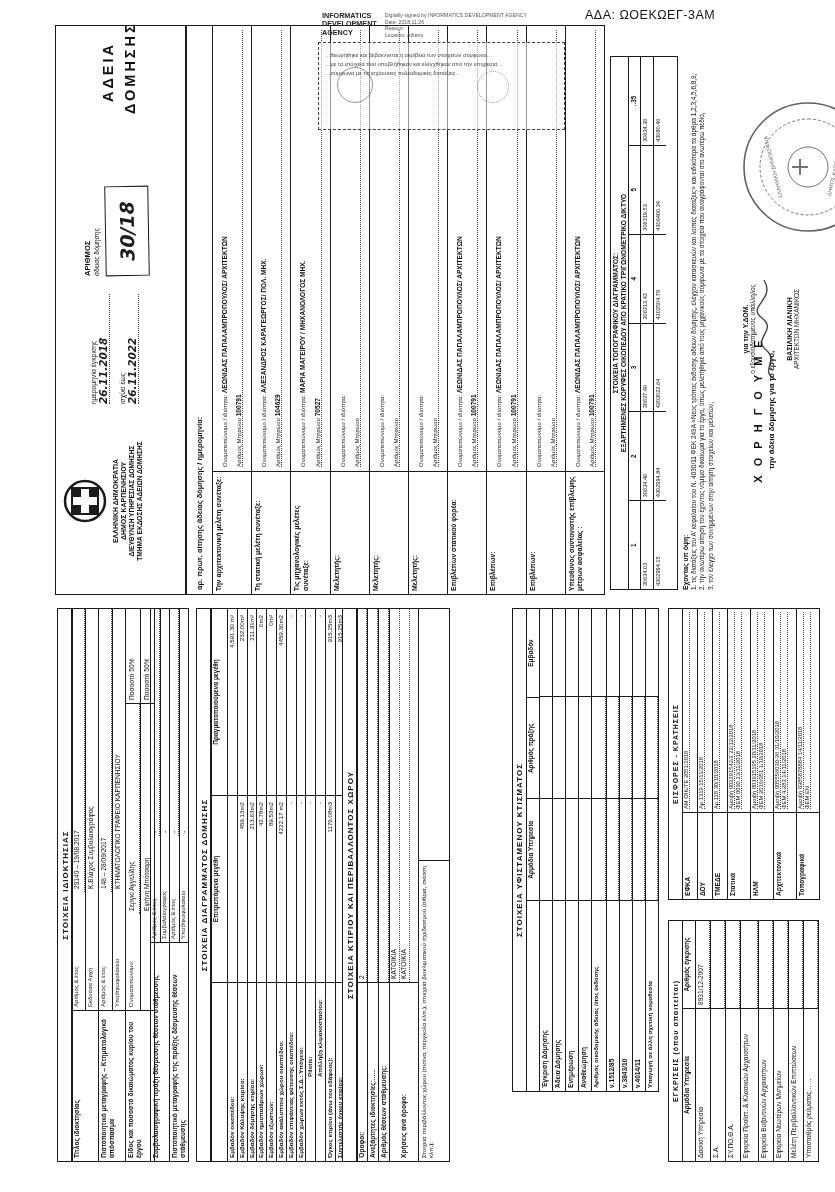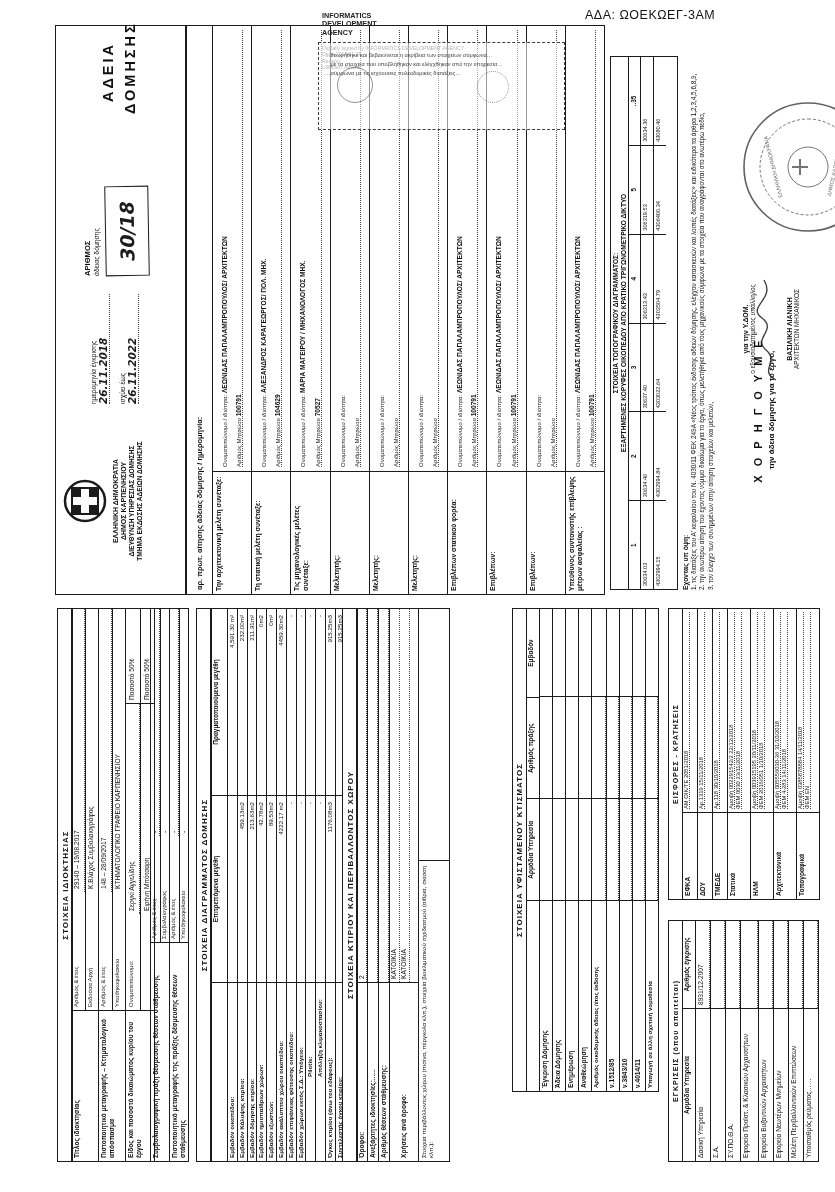--- a/index.html
+++ b/index.html
@@ -544,21 +544,21 @@
             <div class="val dotted" style="font-size:5.8px;">Αμοιβή 0385878884 14/11/2018</div>
             <div class="val dotted" style="font-size:5.8px;">ΦΕΜ ΕΝ</div>
           </div>
         </div>
     </div>
 
   </div>
 
   <div class="abs" style="left:585px;top:8px;font-size:12.5px;letter-spacing:0.5px;color:#141414;">ΑΔΑ: ΩΟΕΚΩΕΓ-3ΑΜ</div>
 
-  <div class="abs" style="left:322px;top:12px;display:flex;gap:8px;flex-direction:column;">
+  <div class="abs" style="left:322px;top:12px;display:flex;gap:8px;">
     <div style="font-weight:bold;font-size:7.2px;line-height:1.15;color:#222;">
       <div>INFORMATICS</div>
       <div>DEVELOPMENT</div>
       <div>AGENCY</div>
     </div>
     <div class="gray" style="font-size:5.2px;line-height:1.25;max-width:150px;">
       <div>Digitally signed by INFORMATICS DEVELOPMENT AGENCY</div>
       <div>Date: 2018.11.26</div>
       <div>Reason:</div>
       <div>Location: Athens</div>

